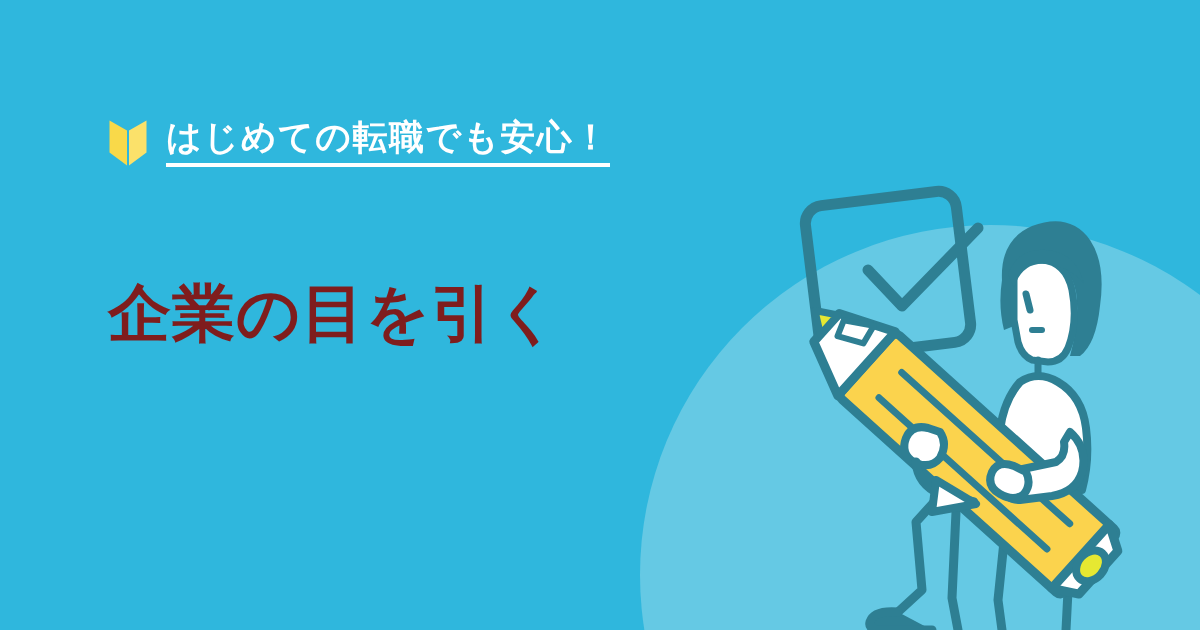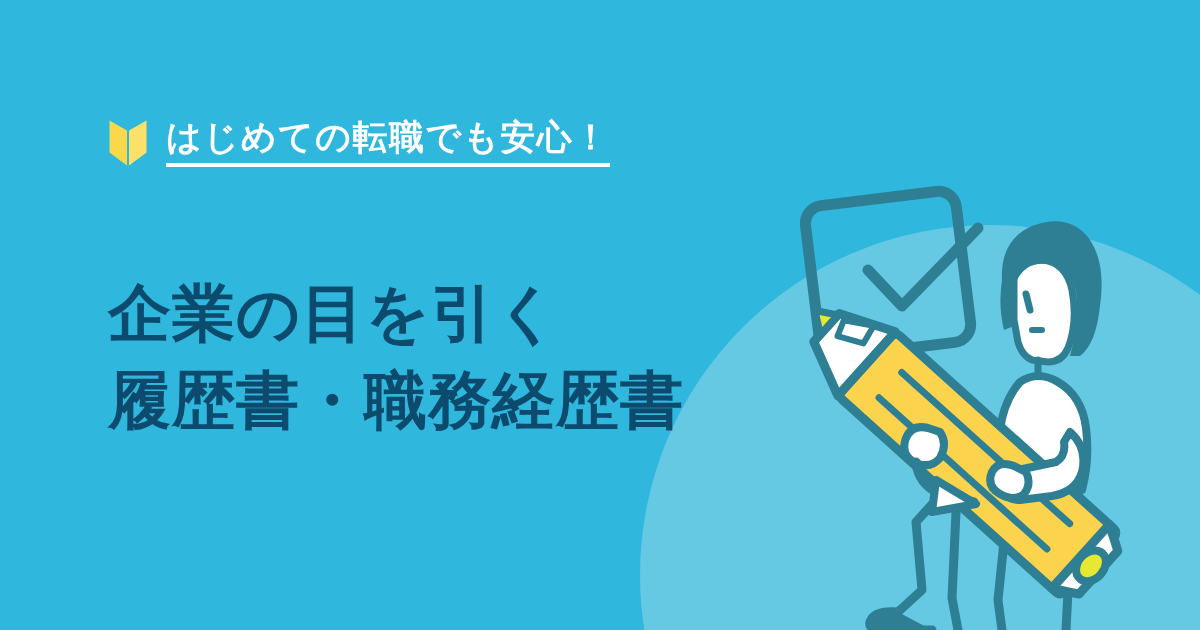--- a/index.html
+++ b/index.html
@@ -67,25 +67,26 @@
     font-weight: bold;
     letter-spacing: 1.5px;
     line-height: 1.05;
     white-space: nowrap;
   }
   
   #headline {
     position: absolute;
     left: 0;
     top: 228px;
-    color: #0c4a6e;
+    color: #7f1d1d;
     font-size: 63px;
     font-weight: bold;
     line-height: 1.38;
     letter-spacing: 1px;
+    text-align: right;
   }
   #headline .hl-line {
     display: block;
     white-space: nowrap;
   }
   
   #illustration {
     position: absolute;
     right: 0;
     bottom: 0;
@@ -110,21 +111,20 @@
         <path d="M38.5 1.5 L21 11.5 L21 46.5 L38.5 33.5 Z" fill="#fbe16a"></path>
       </svg>
 
       <div id="eyebrow-text-wrap">
         <div id="eyebrow-text">はじめての転職でも安心！</div>
       </div>
     </div>
 
     <h1 id="headline">
       <span class="hl-line">企業の目を引く</span>
-      <span class="hl-line">履歴書・職務経歴書</span>
     </h1>
 
   </div>
 
   <div id="illustration">
     <svg viewBox="0 0 430 470" xmlns="http://www.w3.org/2000/svg" aria-hidden="true">
 
       <g>
         <rect x="42" y="38" width="152" height="152" rx="18" ry="18" fill="none" stroke="#2e7f93" stroke-width="11" transform="rotate(-7 118 114)"></rect>
       </g>

